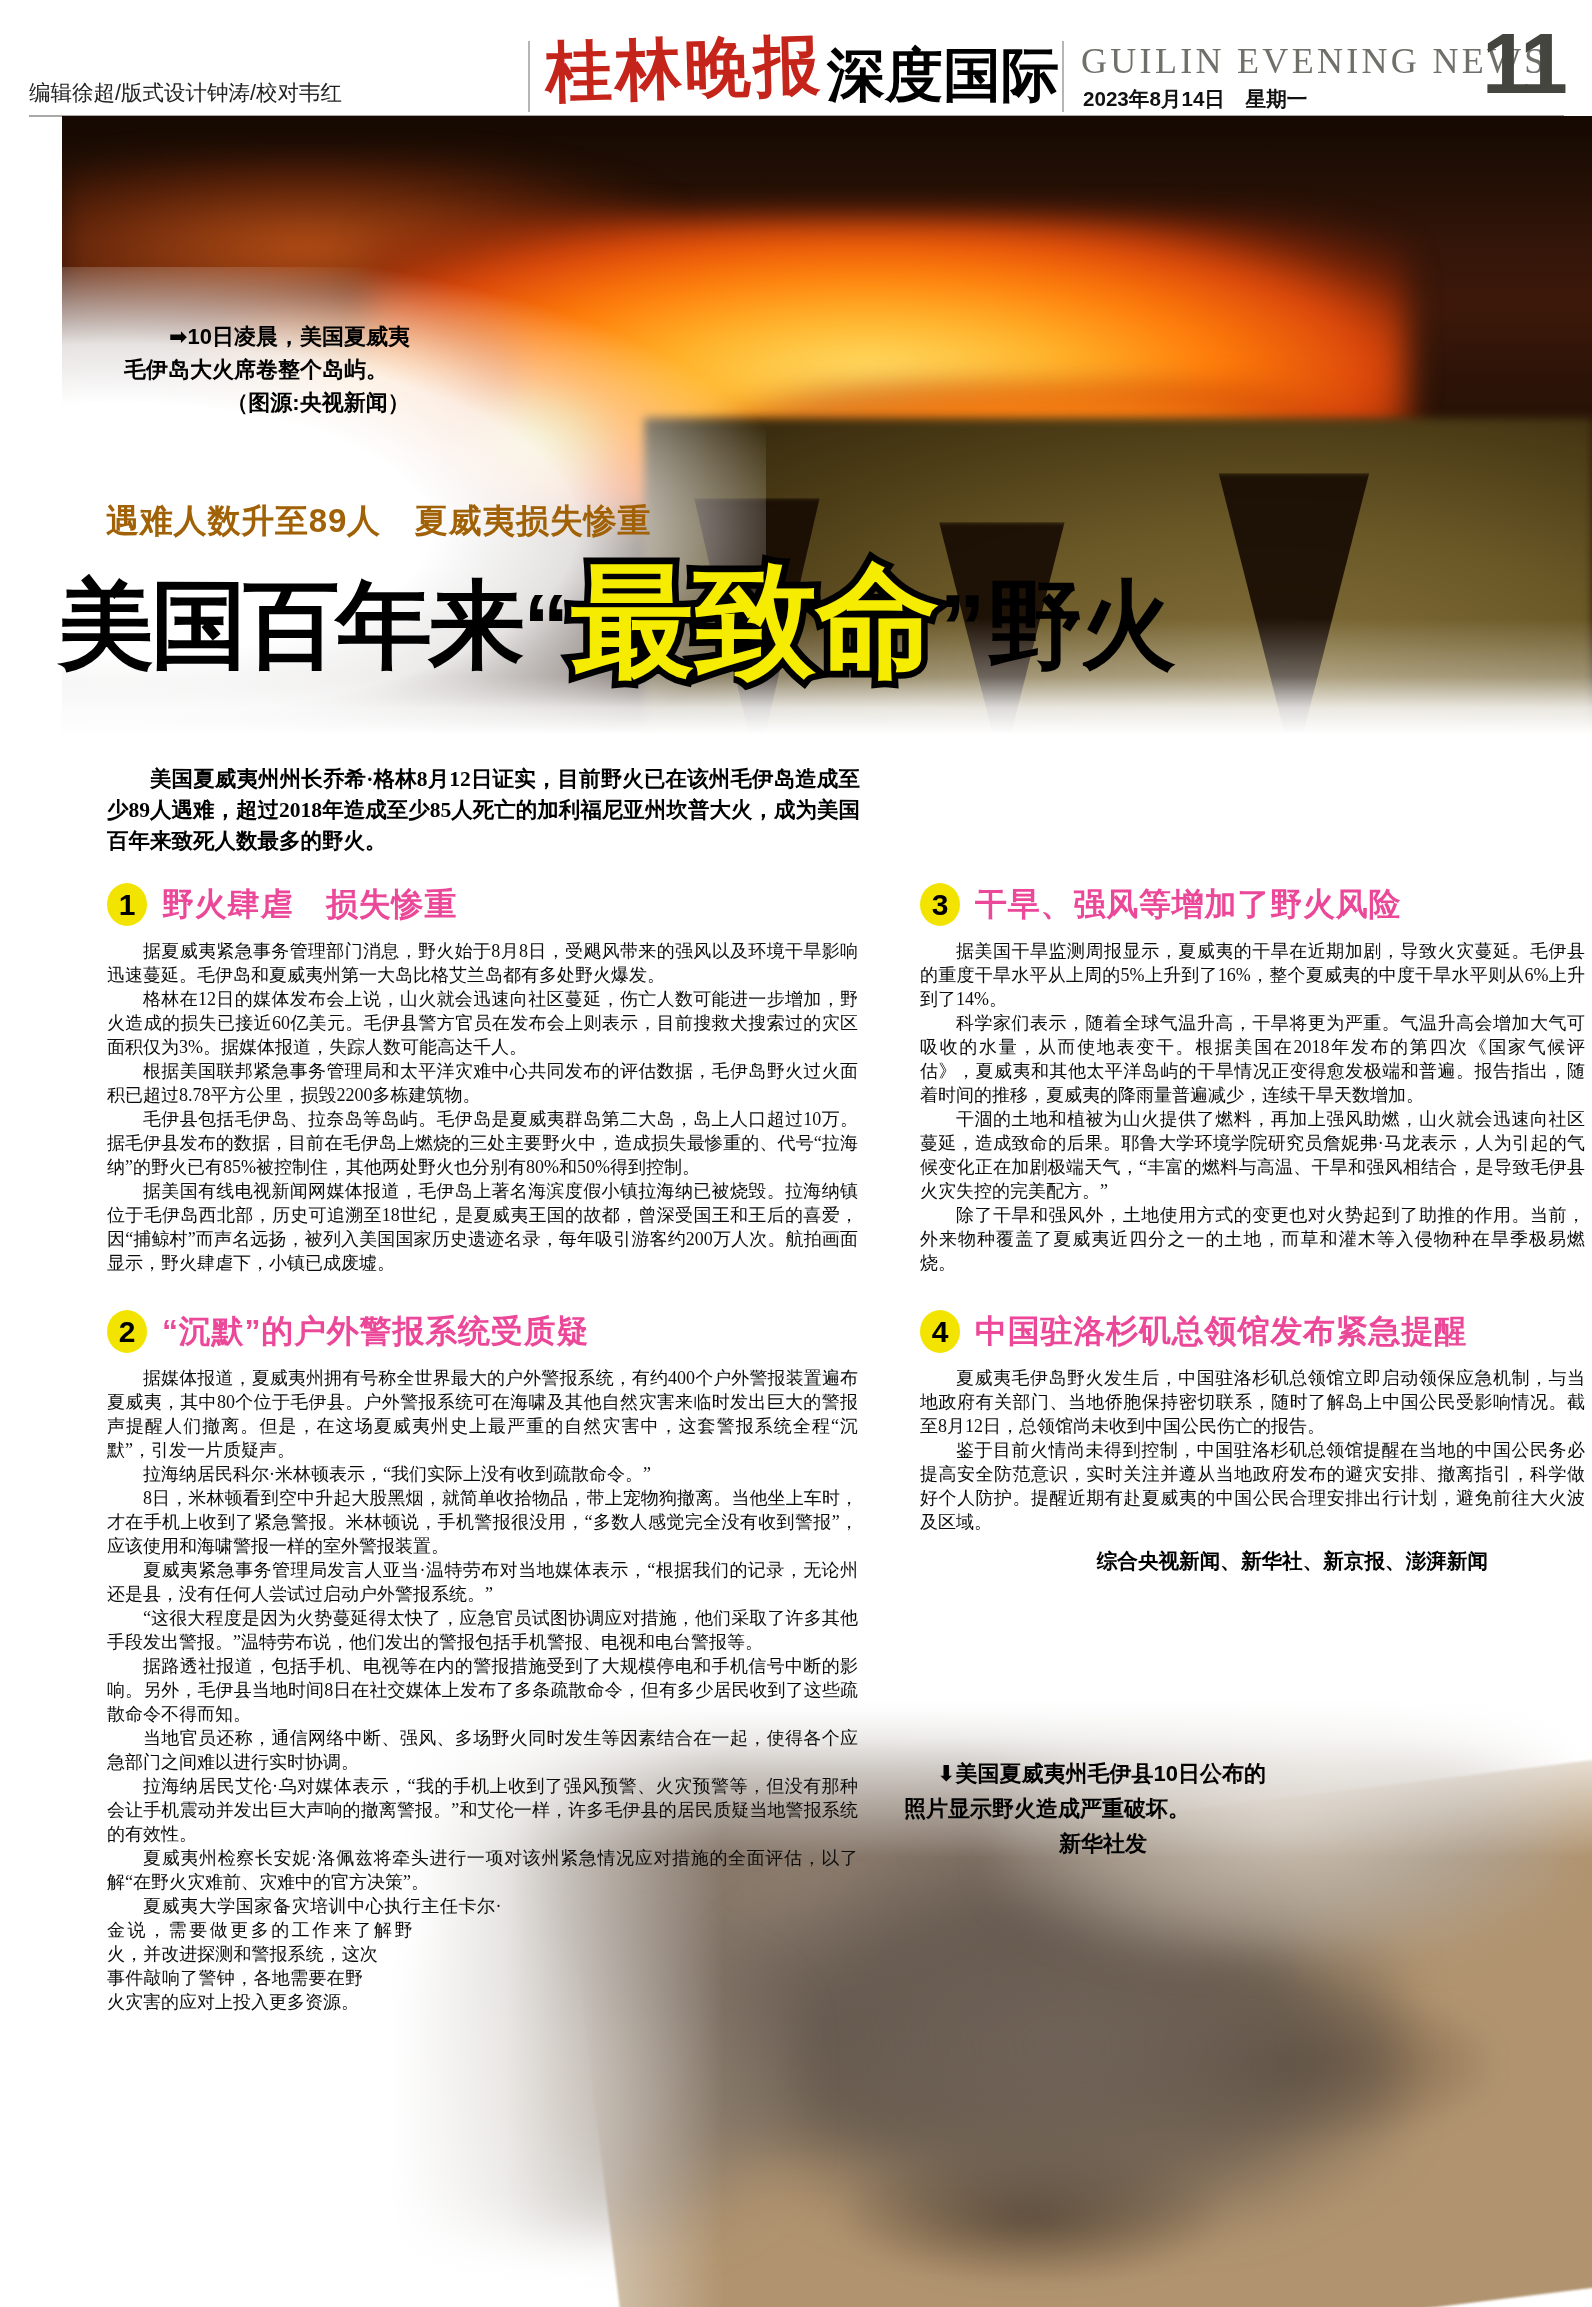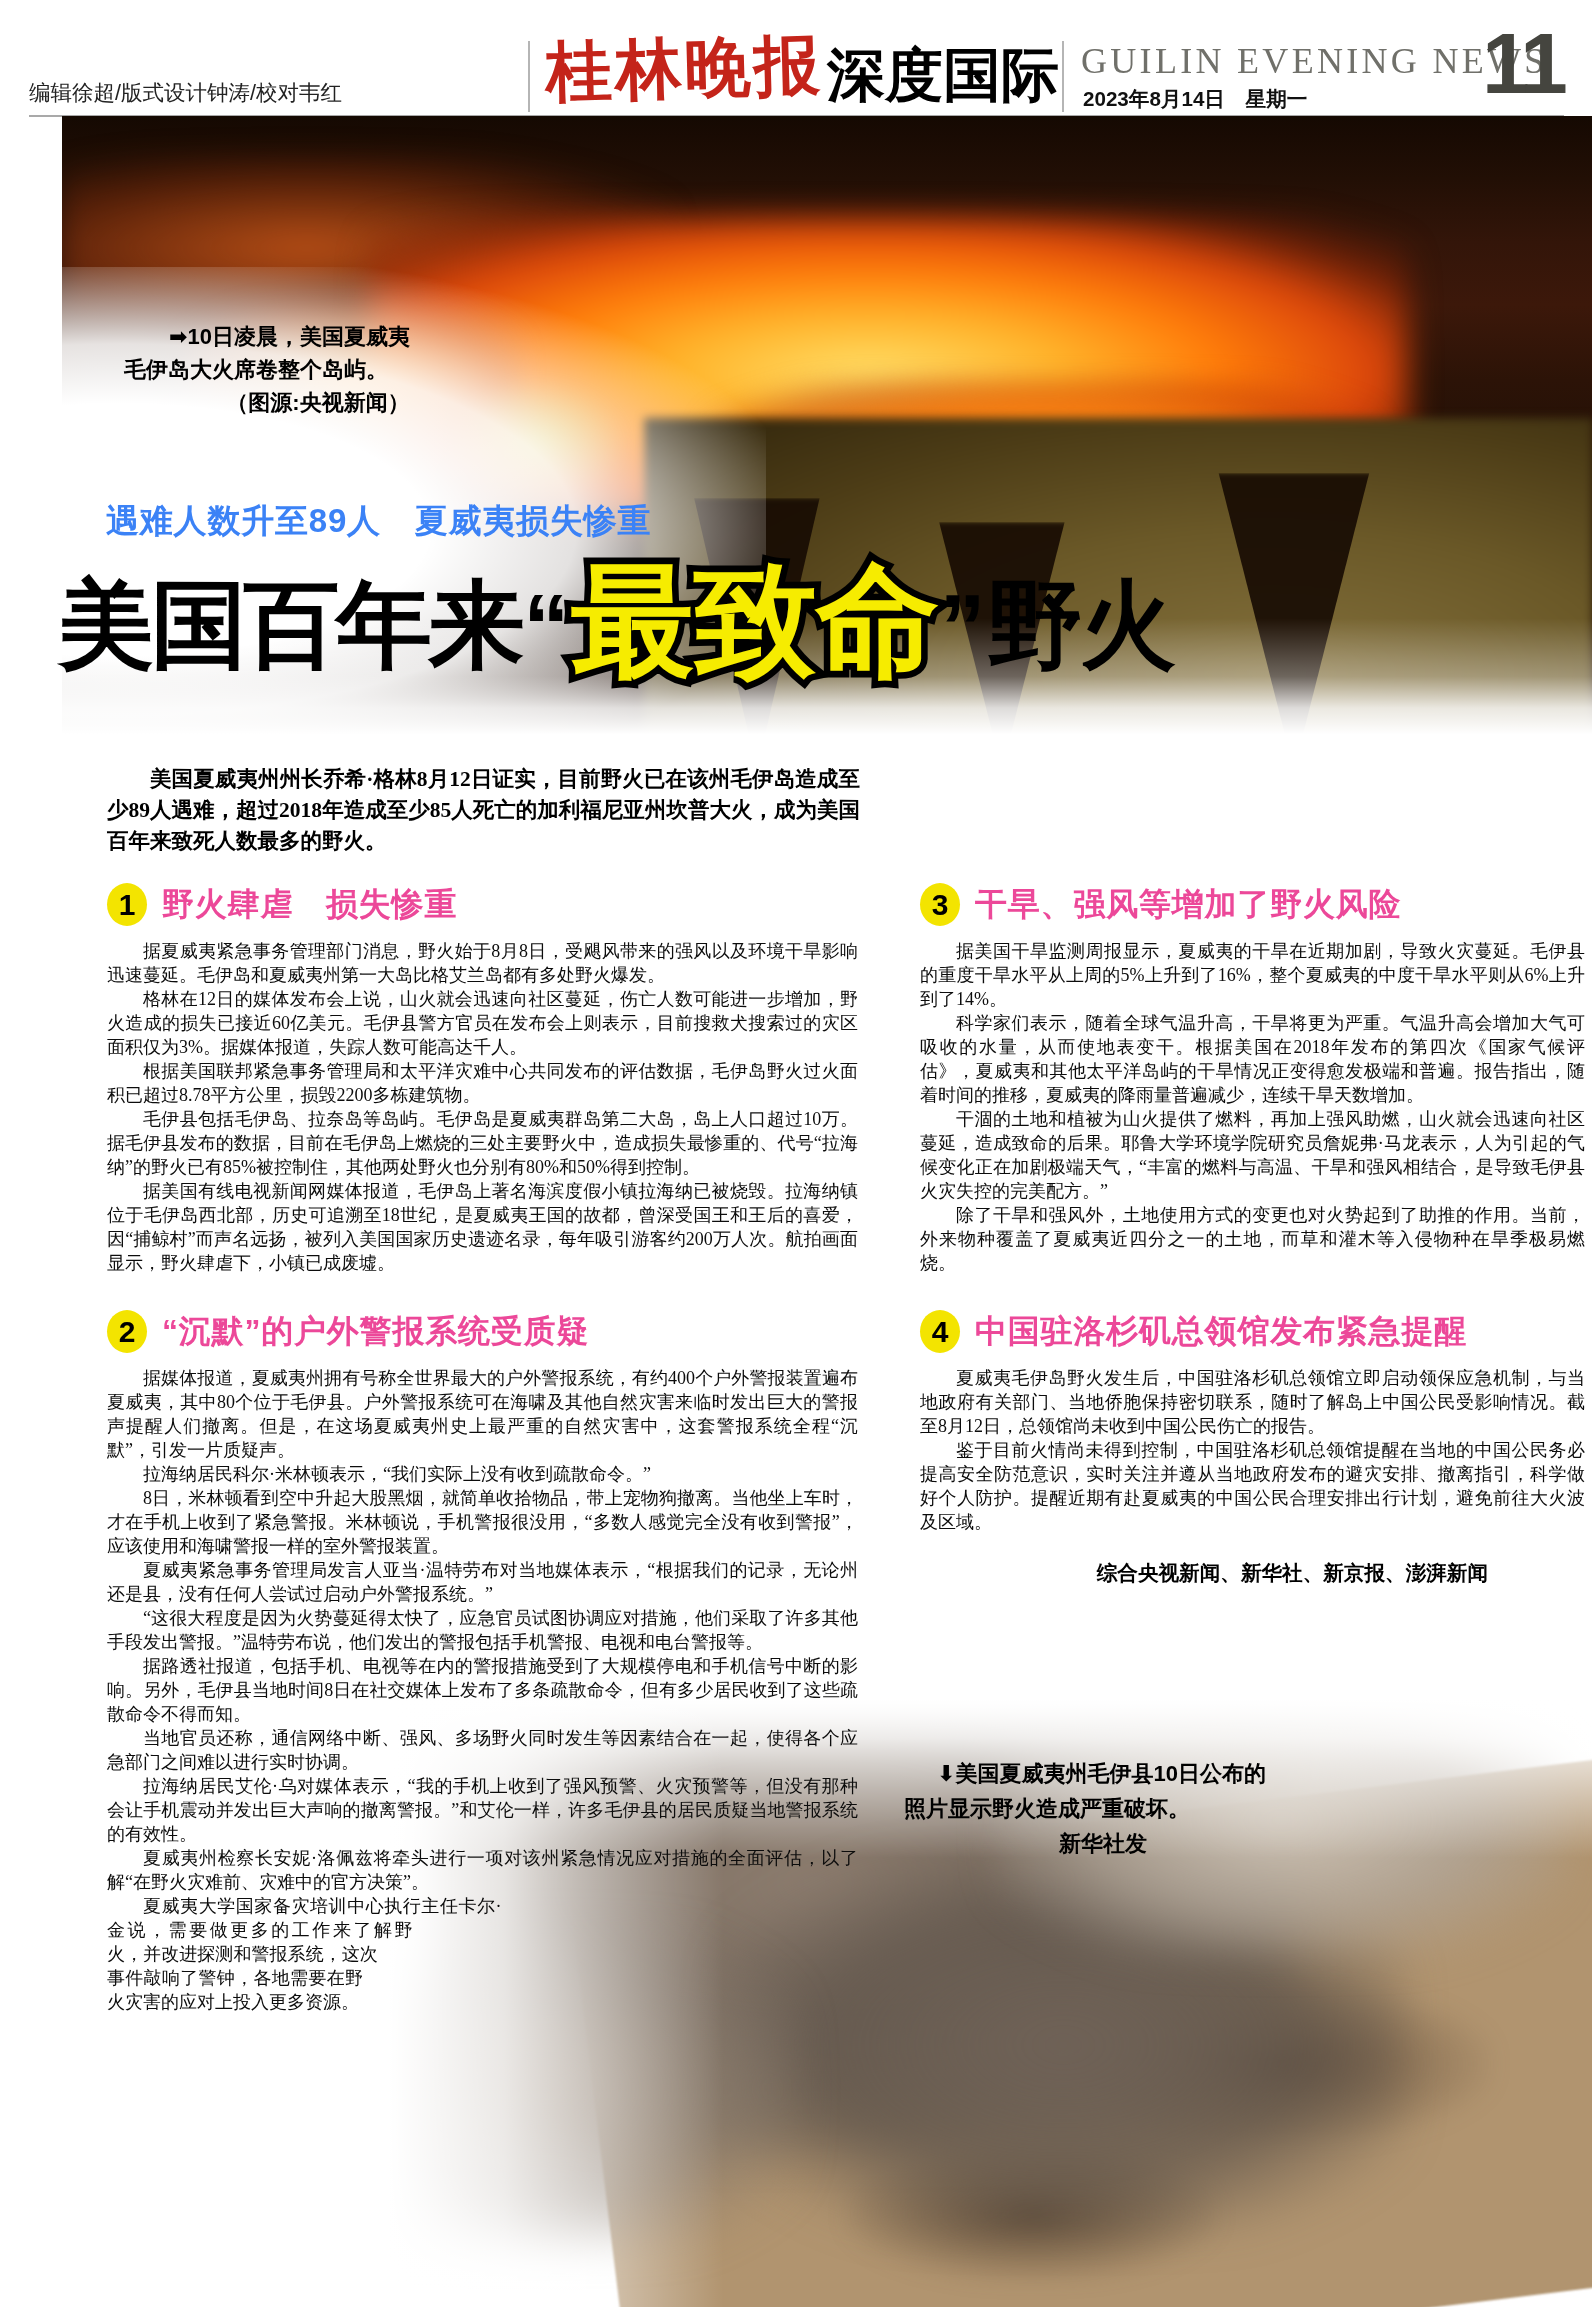--- a/index.html
+++ b/index.html
@@ -33,21 +33,21 @@
   .tp-tri{bottom:-4%;width:165px;height:272px;background:#180c04;clip-path:polygon(12% 0,88% 0,50% 100%);filter:blur(2.5px);opacity:.92;}
   .tri1{left:40%;} .tri2{left:56%;height:248px;} .tri3{left:74%;height:297px;width:198px;}
   .tp-whiteleft{left:0;top:24%;width:46%;height:76%;background:radial-gradient(ellipse at 8% 55%,#fff 34%,rgba(255,255,255,.88) 50%,rgba(255,255,255,0) 76%);}
   .tp-whitebottom{left:0;bottom:0;width:100%;height:42%;background:linear-gradient(0deg,#fff 4%,rgba(255,255,255,.85) 14%,rgba(255,255,255,.35) 26%,rgba(255,255,255,0) 48%);}
 
   .top-caption{position:absolute;left:124px;top:320px;width:388px;z-index:3;
                font:bold 22px/33px "Liberation Sans","DejaVu Sans",sans-serif;color:#000;}
   .top-caption .c1{text-indent:45px;} .top-caption .c3{text-align:center;}
 
   .kicker{position:absolute;left:106px;top:503px;z-index:3;
-          font:bold 33px/1.1 "Liberation Sans","DejaVu Sans",sans-serif;color:#3b82f6;letter-spacing:0.8px;}
+          font:bold 33px/1.1 "Liberation Sans","DejaVu Sans",sans-serif;color:#a16207;letter-spacing:0.8px;}
 
   .headline{position:absolute;left:58px;top:548px;z-index:3;display:flex;align-items:center;
             font-family:"Liberation Sans","DejaVu Sans",sans-serif;font-weight:bold;white-space:nowrap;}
   .hl-k{font-size:96px;letter-spacing:-3.3px;color:#000;}
   .hl-q{font-size:92px;color:#000;margin:0 1.7px;}
   .hl-y{position:relative;font-size:124px;letter-spacing:-1.7px;color:#f6ec00;margin-top:-8.3px;}
   .hl-y::before{content:attr(data-text);position:absolute;left:0;top:0;z-index:-1;color:#000;-webkit-text-stroke:13.2px #000;}
 
   .intro{position:absolute;left:107px;top:764px;width:753px;z-index:3;
          font:600 21.5px/31px "Liberation Serif","DejaVu Serif",serif;text-align:justify;text-indent:2em;color:#000;}
@@ -59,21 +59,21 @@
   .sec-head{display:flex;align-items:center;gap:15px;margin:35px 0 13.2px;}
   .sec-head.first{margin-top:0;}
   .num-circle{flex:0 0 auto;width:40px;height:43px;border-radius:50%;background:#f3e400;color:#000;
               display:flex;align-items:center;justify-content:center;
               font:bold 30px/1 "Liberation Sans","DejaVu Sans",sans-serif;}
   .sec-title-text{font:bold 32px/1.1 "Liberation Sans","DejaVu Sans",sans-serif;color:#ec4899;letter-spacing:0.8px;}
   .body-p{margin:0;font:18px/24px "Liberation Serif","DejaVu Serif",serif;color:#0c0c0c;
           text-align:justify;text-indent:2em;}
   .cut{float:right;width:495px;height:150px;
        shape-outside:polygon(35% 0%,100% 0%,100% 100%,0% 100%,0% 64%,3% 48%,10% 32%,28% 16%);}
-  .attribution{margin-top:25px;padding-right:97px;text-align:right;
+  .attribution{margin-top:13px;padding-right:97px;text-align:right;
                font:bold 20.6px/1.4 "Liberation Sans","DejaVu Sans",sans-serif;color:#000;}
 
   
   .bottom-photo{position:absolute;left:347px;top:1683px;width:1246px;height:624px;overflow:hidden;z-index:1;}
   .bp{position:absolute;}
   .bp-town{right:-4%;bottom:-6%;width:84%;height:84%;transform:rotate(-7deg);
            background:repeating-linear-gradient(113deg,rgba(62,47,32,.5) 0 2.5px,transparent 2.5px 40px),
                       repeating-linear-gradient(23deg,rgba(62,47,32,.4) 0 2.5px,transparent 2.5px 53px),
                       linear-gradient(135deg,#c7ab85 0%,#b2946e 40%,#91755? 70%,#8a6f50 100%);
            background-color:#b1946f;filter:blur(1.2px);}

